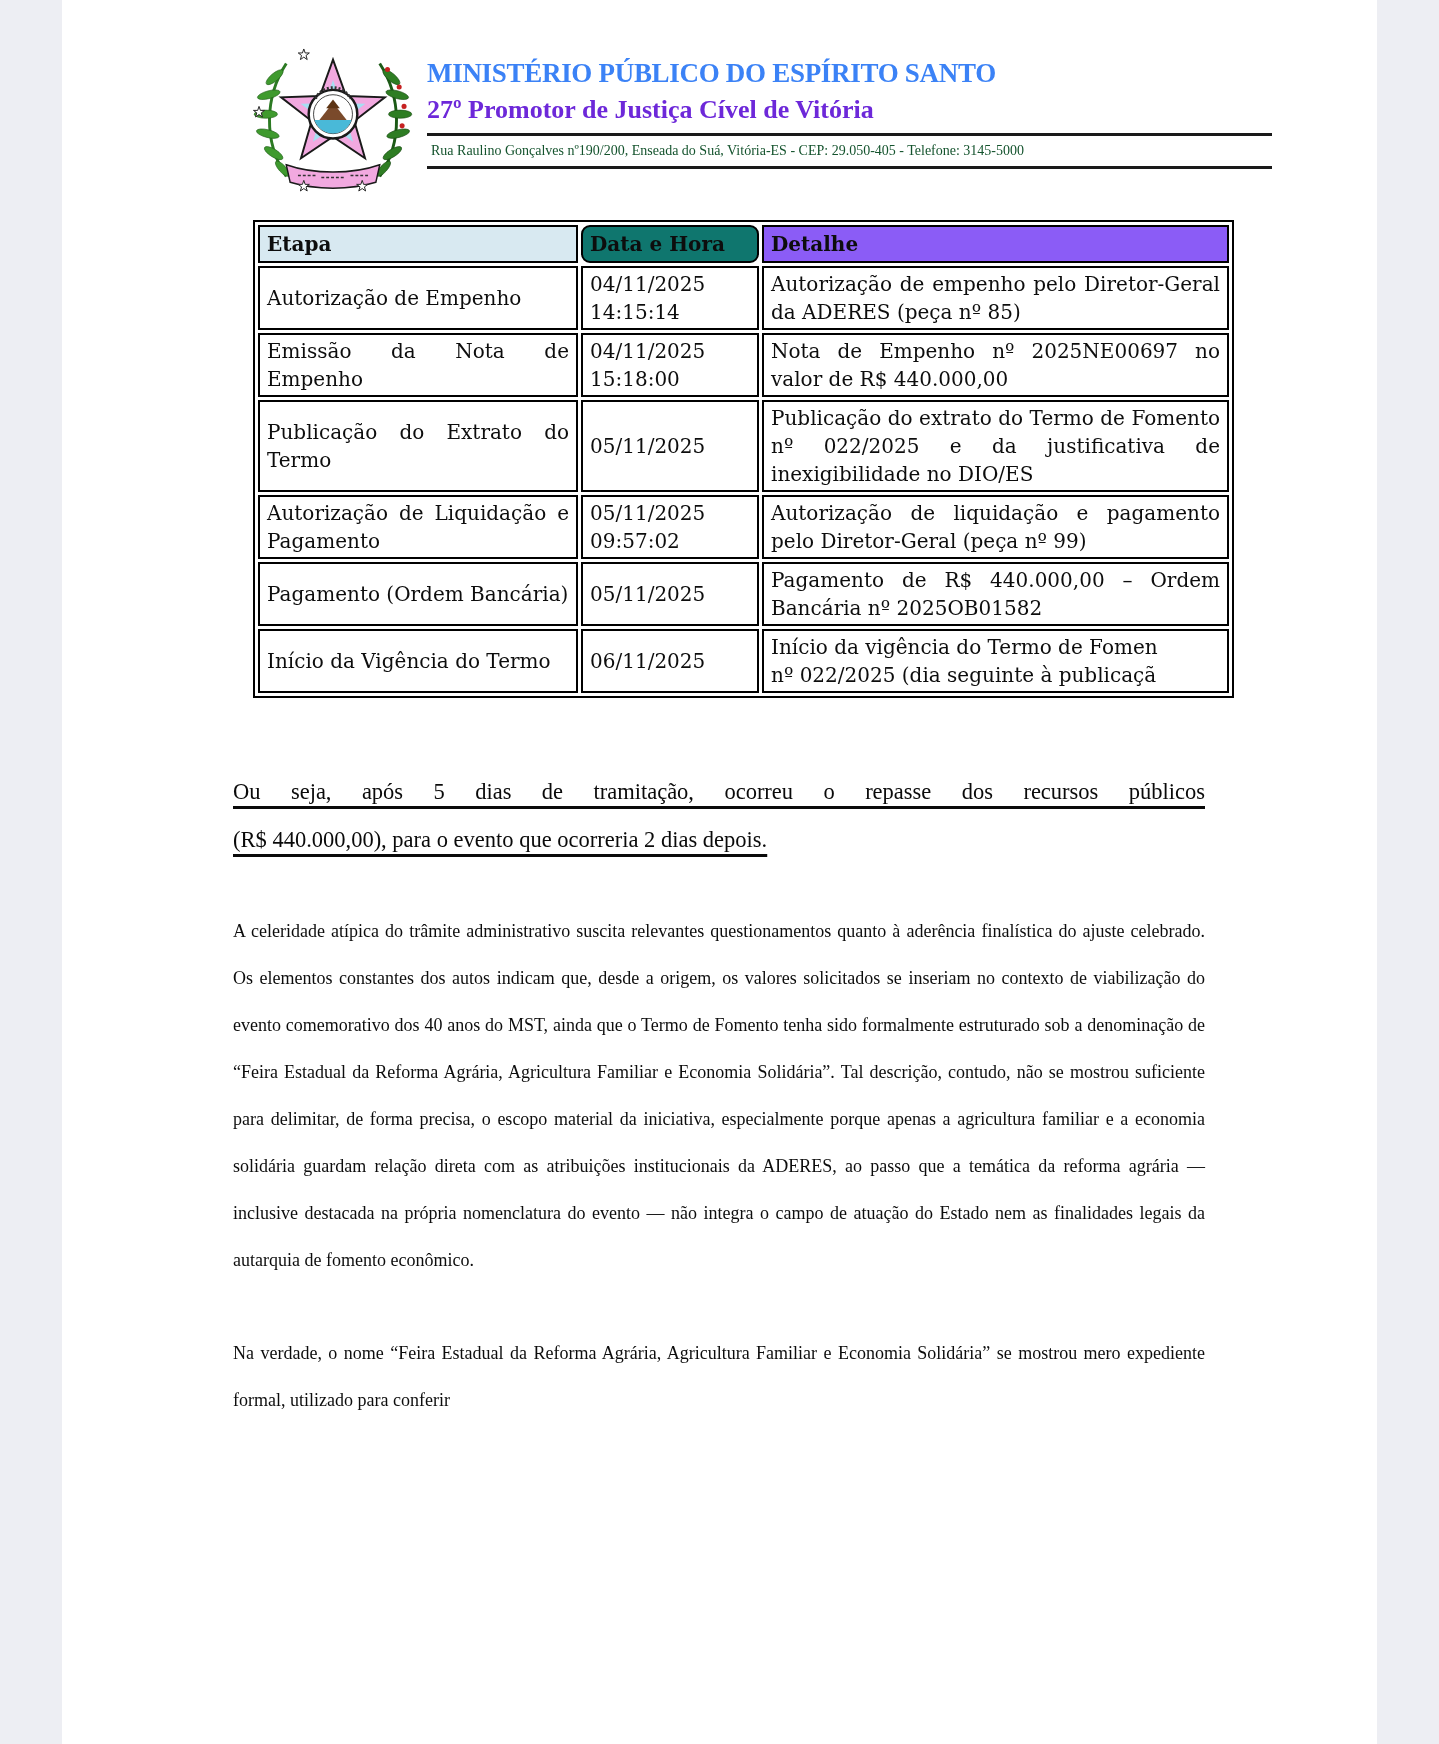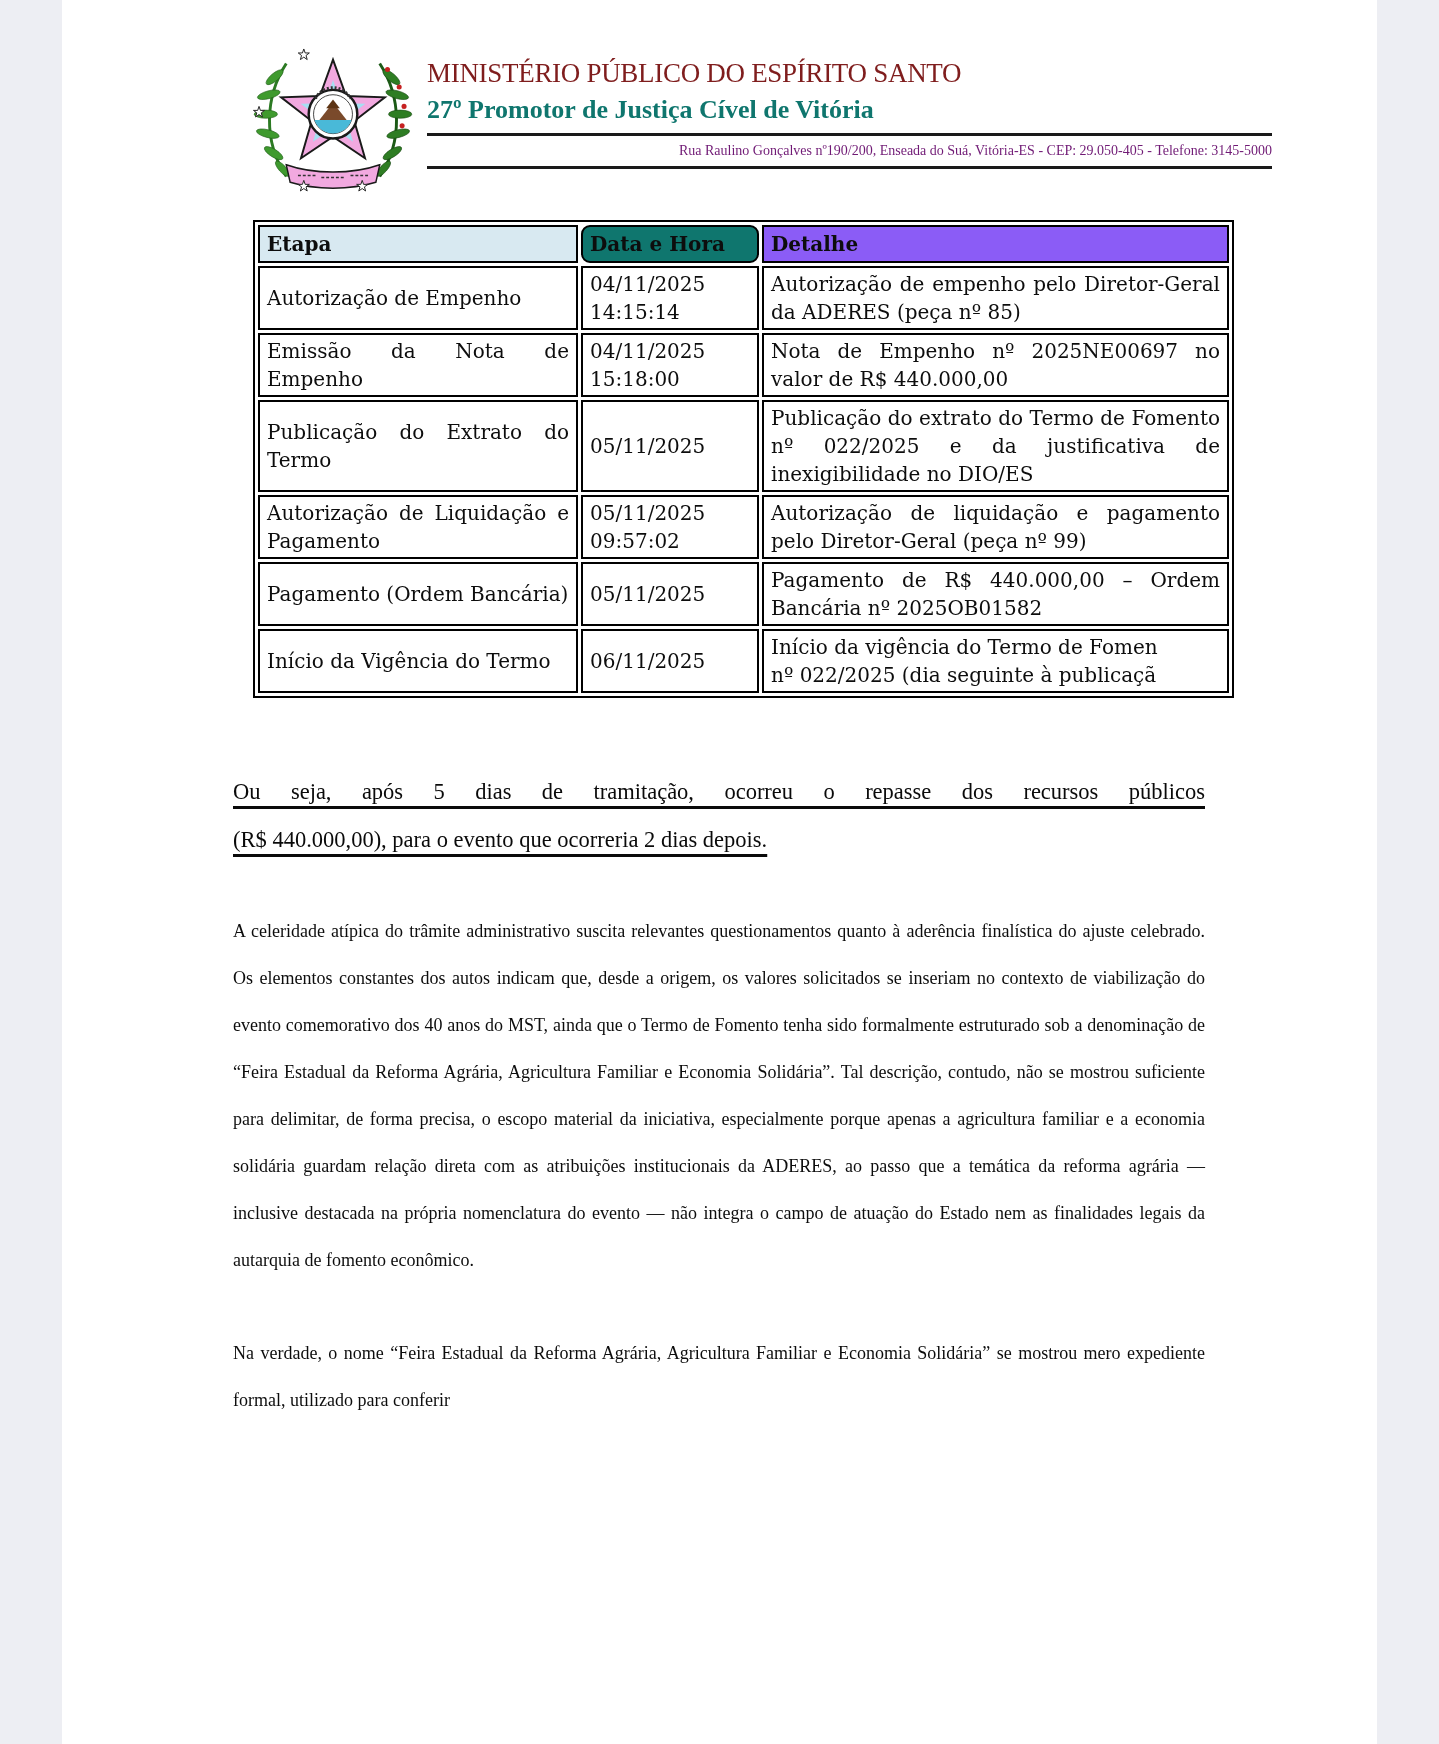--- a/index.html
+++ b/index.html
@@ -19,50 +19,49 @@
   
   .letterhead {
     display: flex;
     align-items: flex-start;
     margin: 48px 0 0 183px;
   }
   .logo-wrap { width: 182px; flex: 0 0 182px; }
   .head-text { flex: 1; max-width: 845px; padding-top: 8px; }
   .org-name {
     font-family: "Liberation Serif", serif;
-    font-weight: normal;
+    font-weight: bold;
     font-size: 27px;
     letter-spacing: -0.3px;
     line-height: 34px;
-    color: #7f1d1d;
+    color: #3b82f6;
     white-space: nowrap;
   }
   .unit-name {
     font-family: "Liberation Serif", serif;
     font-weight: bold;
     font-size: 26px;
     line-height: 34px;
     margin-top: 3px;
-    color: #0f766e;
+    color: #6d28d9;
     white-space: nowrap;
   }
   .head-rule {
     height: 3px;
     background: #1a1a1a;
     border: none;
     margin: 6px 0 5px 0;
   }
   .head-rule.bottom { margin-top: 6px; }
   .address-line, .website-line {
     font-family: "Liberation Serif", serif;
     font-size: 14px;
     line-height: 19px;
-    color: #701a75;
+    color: #14532d;
     padding-left: 4px;
-    text-align: right;
   }
   
   .timeline-table {
     margin: 22px 0 0 191px;
     width: 977px;
     border-collapse: separate;
     border-spacing: 3px;
     border: 2px solid #000;
     background: #fff;
     table-layout: fixed;

